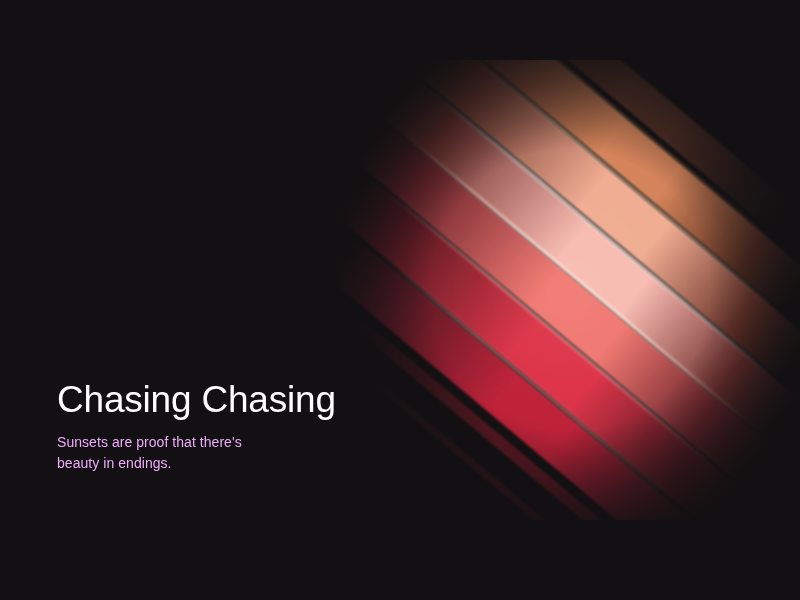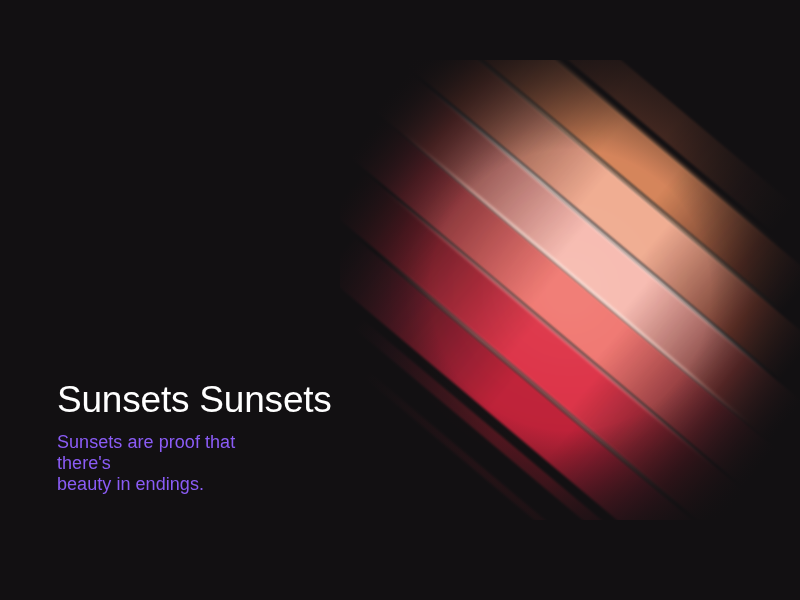--- a/index.html
+++ b/index.html
@@ -95,25 +95,25 @@
     margin: 0;
     font-size: 37px;
     font-weight: 400;
     letter-spacing: -0.2px;
     line-height: 44px;
     color: #ffffff;
     white-space: nowrap;
   }
   #page-subtitle {
     margin: 10px 0 0 0;
-    font-size: 18px;
+    font-size: 14px;
     font-weight: 400;
     line-height: 21px;
     letter-spacing: 0.05px;
-    color: #8b5cf6;
+    color: #f0abfc;
     max-width: 185px;
   }
 </style>
 </head>
 <body>
 
 <div id="stage">
 
   <div id="artwork">
     <div id="artwork-inner">
@@ -131,20 +131,20 @@
         <div class="stripe-sheen" style="width: 3px; height: 490px; margin-left: -1.5px; margin-top: -245px; opacity: 0.75; transform: rotate(-50deg) translate(12px, -3px); background: linear-gradient(rgba(0, 0, 0, 0) 4%, rgb(255, 216, 198) 34%, rgb(255, 216, 198) 66%, rgba(0, 0, 0, 0) 96%); filter: blur(1.6px);"></div>
         <div class="stripe-sheen" style="width: 3px; height: 490px; margin-left: -1.5px; margin-top: -245px; opacity: 0.8; transform: rotate(-50deg) translate(64px, -16px); background: linear-gradient(rgba(0, 0, 0, 0) 4%, rgb(255, 240, 226) 34%, rgb(255, 240, 226) 66%, rgba(0, 0, 0, 0) 96%); filter: blur(1.6px);"></div>
         <div class="stripe-sheen" style="width: 3px; height: 460px; margin-left: -1.5px; margin-top: -230px; opacity: 0.65; transform: rotate(-50deg) translate(118px, -36px); background: linear-gradient(rgba(0, 0, 0, 0) 4%, rgb(255, 199, 154) 34%, rgb(255, 199, 154) 66%, rgba(0, 0, 0, 0) 96%); filter: blur(1.6px);"></div>
         <div class="stripe-sheen" style="width: 2px; height: 410px; margin-left: -1px; margin-top: -205px; opacity: 0.45; transform: rotate(-50deg) translate(168px, -58px); background: linear-gradient(rgba(0, 0, 0, 0) 4%, rgb(255, 163, 104) 34%, rgb(255, 163, 104) 66%, rgba(0, 0, 0, 0) 96%); filter: blur(1.6px);"></div>
       </div>
     <div id="artwork-bloom"></div>
     <div id="artwork-vignette"></div>
   </div>
 
   <div id="text-block">
-    <h1 id="page-title">Sunsets Sunsets</h1>
+    <h1 id="page-title">Chasing Chasing</h1>
     <p id="page-subtitle">
       <span>Sunsets are proof that there's</span><br>
       <span>beauty in endings.</span>
     </p>
   </div>
 
 </div>
 
 </body></html>

